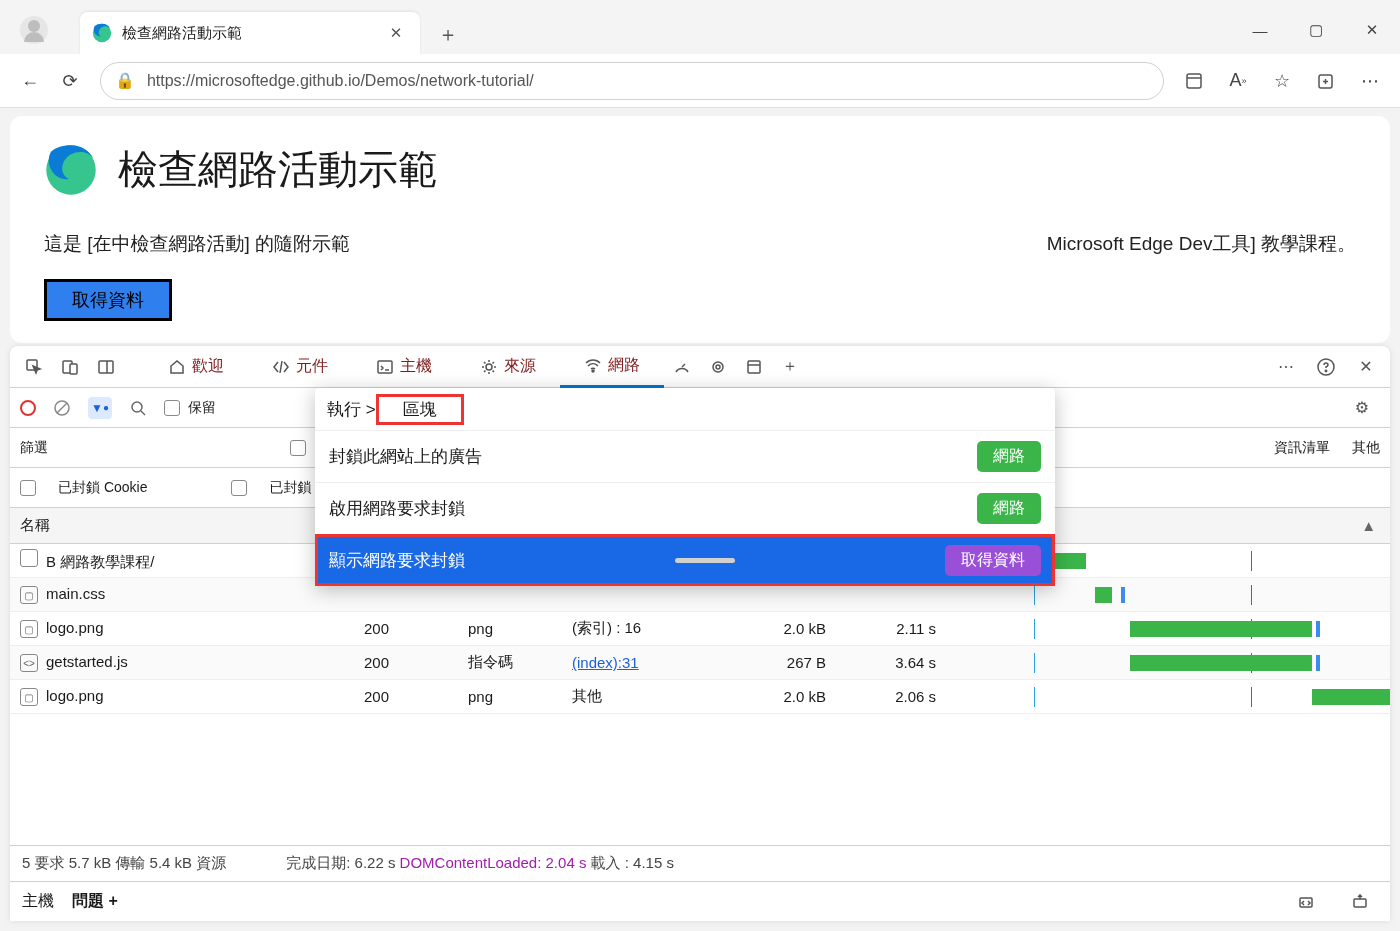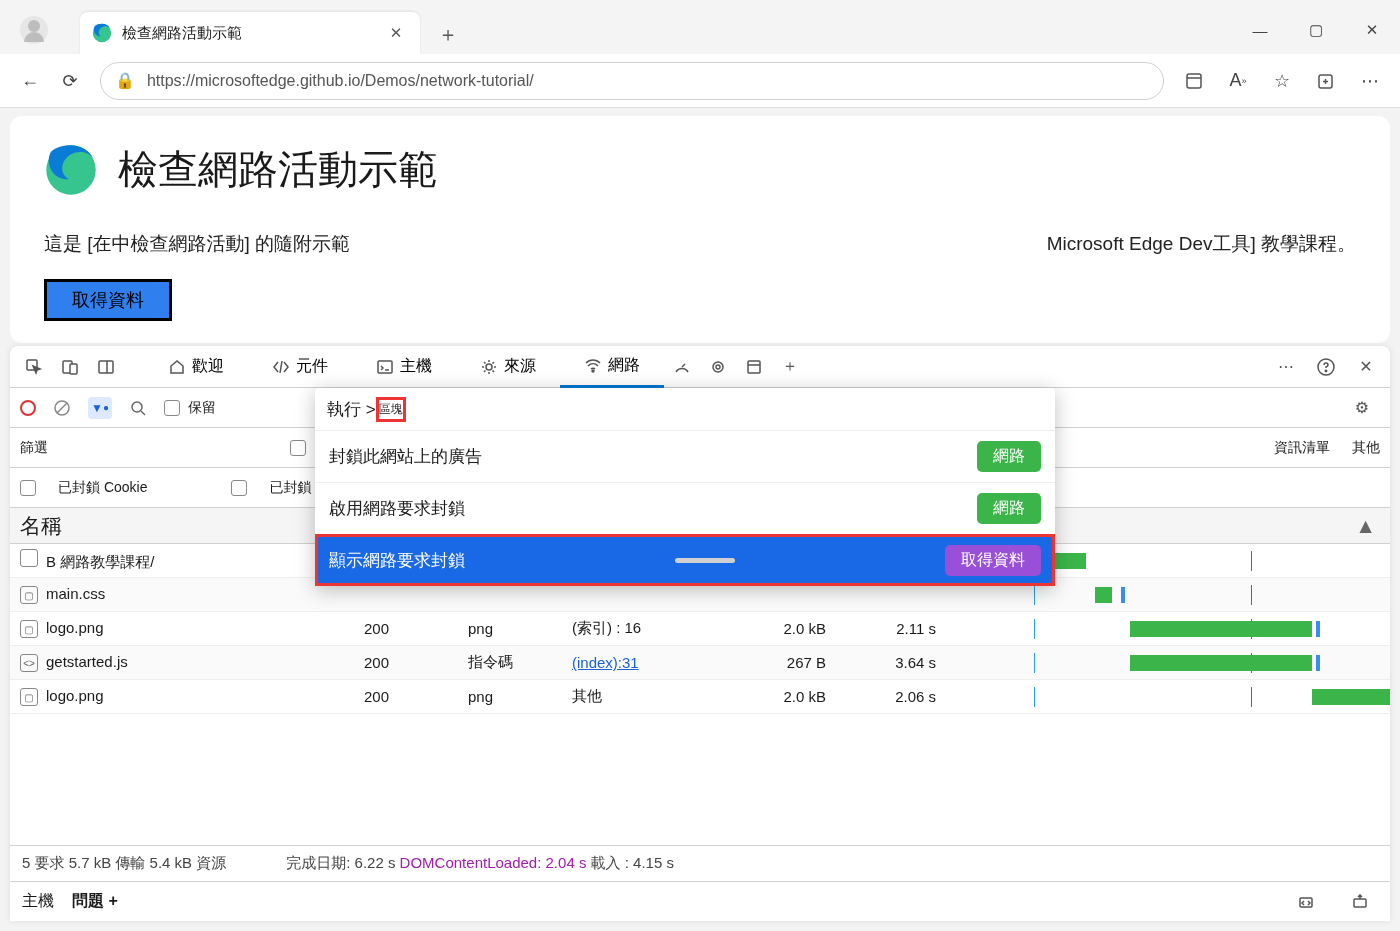--- a/index.html
+++ b/index.html
@@ -23,29 +23,29 @@
 .page-content{background:#fff;margin:8px 10px 0 10px;border-radius:12px;padding:26px 34px 22px 34px;height:227px}
 .page-header{display:flex;align-items:center;gap:20px}
 .page-logo{width:54px;height:54px}
 .page-title{font-size:40px;font-weight:400}
 .page-body{display:flex;margin-top:34px;font-size:19px;color:#222}
 .page-body .right{margin-left:auto}
 .get-data-btn{margin-top:22px;width:128px;height:42px;background:#2f7fef;border:3px solid #000;color:#000;font-size:18px;cursor:pointer;display:flex;align-items:center;justify-content:center}
 .devtools{position:absolute;left:10px;right:10px;top:346px;bottom:10px;background:#fff;border-radius:8px 8px 0 0;display:flex;flex-direction:column;box-shadow:0 0 6px rgba(0,0,0,.1)}
 .dt-tabs{height:42px;display:flex;align-items:center;border-bottom:1px solid #d0d0d0;padding:0 6px}
 .dt-ticon{width:36px;height:36px;display:flex;align-items:center;justify-content:center;cursor:pointer;color:#555;font-size:16px}
-.dt-tab{display:flex;align-items:center;gap:6px;padding:0 24px;height:42px;cursor:pointer;font-size:16px;color:#000000}
+.dt-tab{display:flex;align-items:center;gap:6px;padding:0 24px;height:42px;cursor:pointer;font-size:16px;color:#7f1d1d}
 .dt-tab.active{border-bottom:3px solid #0078d4}
 .dt-right{margin-left:auto;display:flex;align-items:center;gap:4px}
 .dt-toolbar{height:40px;display:flex;align-items:center;padding:0 10px;gap:8px;border-bottom:1px solid #d0d0d0}
 .rec-btn{width:16px;height:16px;border-radius:50%;border:2px solid #d33;background:#fff}
 .filter-pill{width:24px;height:22px;border-radius:4px;background:#dde9ff;display:flex;align-items:center;justify-content:center;color:#1a62d8;font-size:12px}
 .filter-bar{height:40px;display:flex;align-items:center;padding:0 10px;gap:22px;border-bottom:1px solid #d0d0d0}
 .checkbox{width:16px;height:16px;border:1.5px solid #888;border-radius:3px}
-.table-header{height:36px;display:flex;align-items:center;background:#f5f5f5;border-bottom:1px solid #d0d0d0;font-size:21px}
+.table-header{height:36px;display:flex;align-items:center;background:#f5f5f5;border-bottom:1px solid #d0d0d0;font-size:15px}
 .col-name{width:354px;padding-left:10px}
 .col-status{width:104px}
 .col-type{width:104px}
 .col-init{width:140px}
 .col-size{width:124px;text-align:right;padding-right:10px}
 .col-time{width:110px;text-align:right;padding-right:10px}
 .col-wf{flex:1;padding-left:10px;display:flex;align-items:center;gap:6px}
 .col-wf-arrow{margin-left:auto;margin-right:14px;color:#666}
 .table-row{height:34px;display:flex;align-items:center;border-bottom:1px solid #eee;font-size:15px}
 .table-row:nth-child(even){background:#fafafa}
@@ -54,21 +54,21 @@
 .waterfall{position:relative;height:20px;width:100%}
 .wf-bar{position:absolute;height:16px;background:#3bb54a;top:2px}
 .wf-tick{position:absolute;width:4px;height:16px;background:#3a8cf0;top:2px}
 .wf-line{position:absolute;width:1px;height:100%;top:0}
 .status-bar{height:36px;display:flex;align-items:center;padding:0 12px;gap:30px;border-top:1px solid #d0d0d0;font-size:15px;color:#444;margin-top:auto}
 .status-bar .dom{color:#a21caf}
 .drawer{height:40px;display:flex;align-items:center;padding:0 12px;gap:18px;border-top:1px solid #d0d0d0;font-size:16px}
 .drawer .active{font-weight:700}
 .command-menu{position:absolute;left:315px;top:388px;width:740px;background:#fff;border-radius:4px;box-shadow:0 4px 20px rgba(0,0,0,.25);z-index:100}
 .cm-header{height:42px;display:flex;align-items:center;padding:0 12px;font-size:17px}
-.cm-box{border:3px solid #e33;padding:1px 0;font-size:12px}
+.cm-box{border:3px solid #e33;padding:1px 24px;font-size:17px}
 .cm-item{height:52px;display:flex;align-items:center;padding:0 14px;font-size:17px;border-top:1px solid #eee}
 .cm-item.selected{background:#1969e6;color:#fff}
 .cm-item.selected.highlighted{outline:3px solid #e33;outline-offset:-3px}
 .cm-pill{margin-left:auto;padding:5px 16px;border-radius:5px;background:#3bb54a;color:#fff;font-size:16px}
 .cm-pill.purple{background:#9a4fd8}
 .handle{width:60px;height:5px;background:#d0d0d0;border-radius:3px;margin:0 auto}
 svg{display:block}
 </style>
 </head>
 <body>

